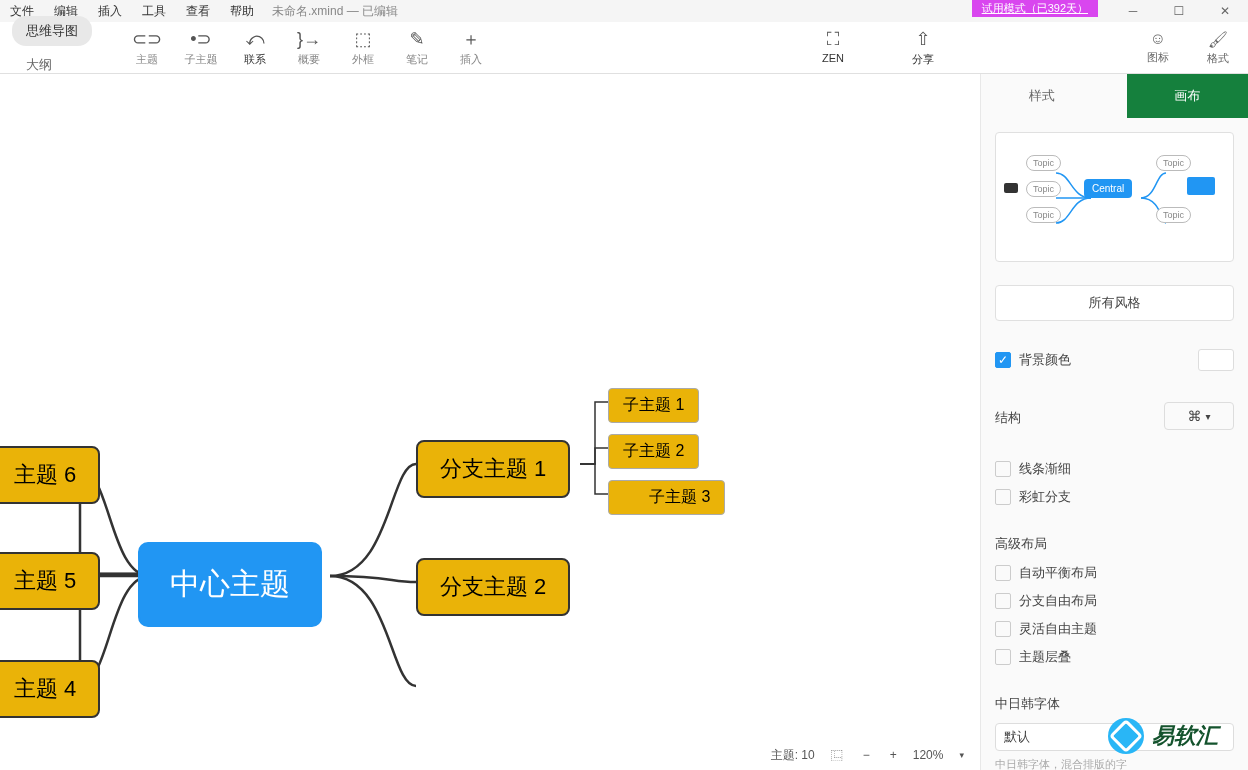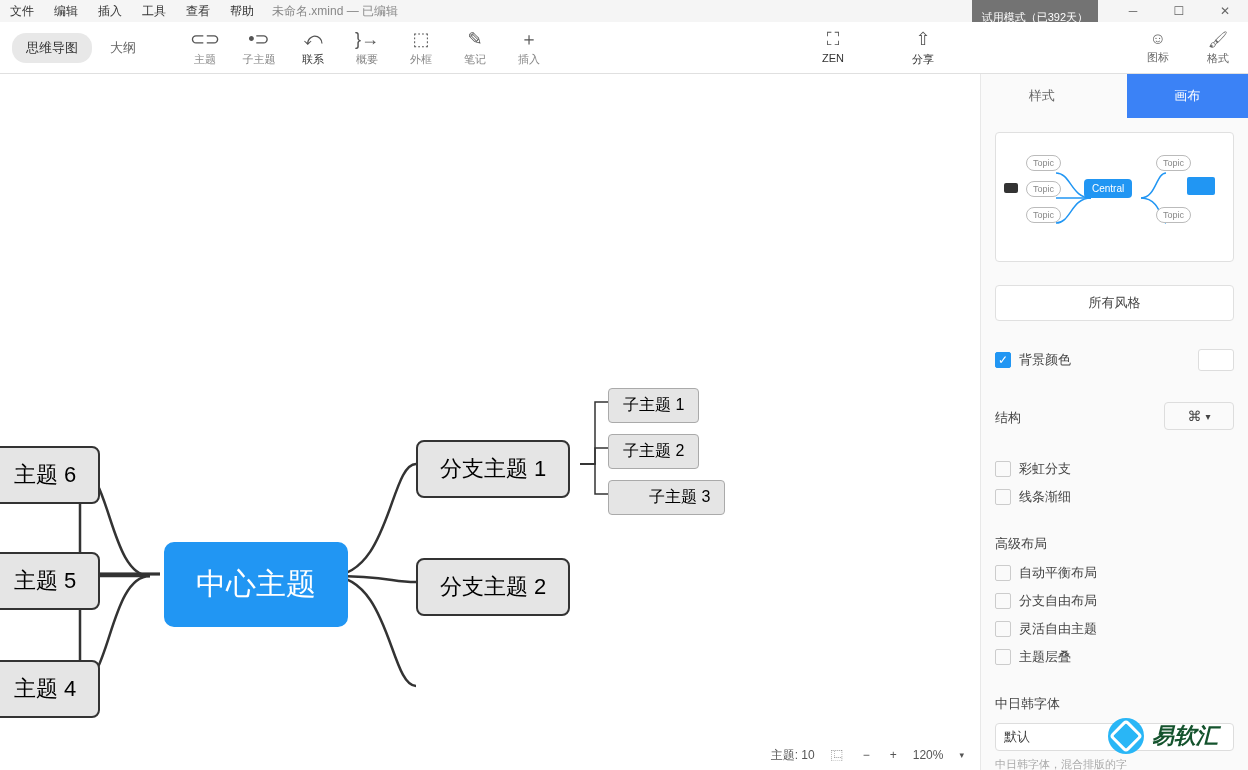--- a/index.html
+++ b/index.html
@@ -2,53 +2,53 @@
 <html><head>
 <meta charset="utf-8">
 <style>
 * { box-sizing: border-box; margin: 0; padding: 0; font-family: "Microsoft YaHei", Arial, sans-serif; }
 body { width: 1248px; height: 770px; background: #fff; overflow: hidden; position: relative; }
 
 
 .titlebar { height: 22px; background: #f5f5f5; display: flex; align-items: center; font-size: 12px; color: #333; position: relative; }
 .titlebar .menu-item { padding: 0 10px; cursor: pointer; }
 .titlebar .doc-title { color: #888; margin-left: 8px; }
-.titlebar .trial-badge { position: absolute; right: 150px; top: 0; background: #737373; color: #fff; padding: 10px 10px; font-size: 11px; text-decoration: underline; }
+.titlebar .trial-badge { position: absolute; right: 150px; top: 0; background: #d946ef; color: #fff; padding: 1px 10px; font-size: 11px; text-decoration: underline; }
 .titlebar .win-controls { position: absolute; right: 0; top: 0; display: flex; }
 .titlebar .win-btn { width: 46px; height: 22px; display: flex; align-items: center; justify-content: center; color: #666; font-size: 12px; }
 
 
 .toolbar { height: 52px; background: #fff; border-bottom: 1px solid #e0e0e0; display: flex; align-items: center; padding: 0 12px; position: relative; }
-.view-tabs { display: flex; gap: 4px; margin-right: 30px; }
+.view-tabs { display: flex; gap: 4px; margin-right: 30px; flex-direction: column; }
 .view-tab { padding: 6px 14px; border-radius: 14px; font-size: 13px; color: #666; cursor: pointer; }
 .view-tab.active { background: #e8e8e8; color: #333; font-weight: 500; }
 .tool-group { display: flex; gap: 4px; }
 .tool-btn { width: 50px; display: flex; flex-direction: column; align-items: center; gap: 2px; font-size: 11px; color: #888; cursor: pointer; padding: 4px 2px; }
 .tool-btn .icon { height: 22px; display: flex; align-items: center; justify-content: center; font-size: 18px; color: #555; }
 .tool-btn.dark .label { color: #333; }
 .toolbar-right2 { position: absolute; right: 300px; display: flex; gap: 40px; }
 
 
 .canvas { position: absolute; top: 74px; left: 0; width: 980px; height: 666px; background: #fff; overflow: hidden; }
 .canvas svg { position: absolute; top: 0; left: 0; }
-.node { position: absolute; border: 2px solid #333; border-radius: 8px; background: #e5e5e5; display: flex; align-items: center; justify-content: center; font-size: 22px; padding: 12px 22px; }
+.node { position: absolute; border: 2px solid #333; border-radius: 8px; background: #eab308; display: flex; align-items: center; justify-content: center; font-size: 22px; padding: 12px 22px; }
 .node.central { background: #2196f3; border-color: #2196f3; color: #fff; font-size: 30px; font-weight: 500; border-radius: 10px; padding: 20px 30px; }
 .node.sub { font-size: 16px; padding: 6px 14px; border-width: 1px; border-color: #aaa; border-radius: 4px; }
 .node.left { border-radius: 0 8px 8px 0; }
 
 
 .right-tabs { position: absolute; top: 22px; right: 0; width: 120px; height: 52px; display: flex; border-bottom: 1px solid #e0e0e0; background: #fff; }
 .right-tab-btn { flex: 1; display: flex; flex-direction: column; align-items: center; justify-content: center; font-size: 11px; color: #666; gap: 2px; cursor: pointer; }
 .right-tab-btn .icon { font-size: 16px; }
 
 
 .panel { position: absolute; top: 74px; right: 0; width: 268px; height: 696px; background: #fafafa; border-left: 1px solid #e8e8e8; overflow-y: hidden; }
 .panel-tabs { display: flex; height: 44px; gap: 24px; }
 .panel-tab { flex: 1; display: flex; align-items: center; justify-content: center; font-size: 13px; color: #666; cursor: pointer; }
-.panel-tab.active { background: #3b82f6; color: #fff; }
+.panel-tab.active { background: #15803d; color: #fff; }
 .panel-body { padding: 14px; font-size: 13px; color: #444; }
 .theme-preview { background: #fff; border: 1px solid #e0e0e0; border-radius: 4px; height: 130px; display: flex; align-items: center; justify-content: center; position: relative; margin-bottom: 10px; }
 .all-styles-btn { background: #fff; border: 1px solid #e0e0e0; border-radius: 4px; text-align: center; padding: 8px; margin-bottom: 20px; cursor: pointer; margin-top: 23px; }
 .panel-row { display: flex; align-items: center; justify-content: space-between; padding: 8px 0; }
 .panel-section-title { font-weight: 400; padding: 10px 0 6px; }
 .checkbox { width: 16px; height: 16px; border: 1px solid #ccc; border-radius: 2px; margin-right: 8px; display: inline-flex; align-items: center; justify-content: center; font-size: 12px; }
 .checkbox.checked { background: #2196f3; border-color: #2196f3; color: #fff; }
 .color-swatch { width: 36px; height: 22px; border: 1px solid #ddd; border-radius: 3px; background: #fff; }
 .struct-select { width: 70px; height: 28px; border: 1px solid #ddd; border-radius: 4px; display: flex; align-items: center; justify-content: center; gap: 4px; font-size: 14px; }
 .check-row { display: flex; align-items: center; padding: 5px 0; }
@@ -162,21 +162,21 @@
 
       <path d="M 330 502 C 390 502 390 390 416 390"></path>
       <path d="M 330 502 C 390 502 390 508 416 508"></path>
       <path d="M 330 502 C 390 502 390 612 416 612"></path>
 
       <path d="M 580 390 L 595 390 L 595 328 L 608 328" stroke-width="1.5"></path>
       <path d="M 580 390 L 595 390 L 595 374 L 608 374" stroke-width="1.5"></path>
       <path d="M 580 390 L 595 390 L 595 420 L 608 420" stroke-width="1.5"></path>
     </g>
   </svg>
-  <div class="node central" style="left:164px;top:468px;">中心主题</div>
+  <div class="node central" style="left:138px;top:468px;">中心主题</div>
   <div class="node" style="left:416px;top:366px;">分支主题 1</div>
   <div class="node" style="left:416px;top:484px;">分支主题 2</div>
   <div class="node left" style="left:-10px;top:372px;">主题 6</div>
   <div class="node left" style="left:-10px;top:478px;">主题 5</div>
   <div class="node left" style="left:-10px;top:586px;">主题 4</div>
   <div class="node sub" style="left:608px;top:314px;">子主题 1</div>
   <div class="node sub" style="left:608px;top:360px;">子主题 2</div>
   <div class="node sub" style="left:608px;top:406px;padding-left:40px;">子主题 3</div>
 </div>
 
@@ -219,25 +219,25 @@
       <span class="panel-section-title">结构</span>
       <div class="struct-select">
         <span>⌘</span>
         <span style="font-size:10px">▾</span>
       </div>
     </div>
 
     <div style="margin-top:14px">
       <div class="check-row">
           <span class="checkbox"></span>
-          <span>彩虹分支</span>
+          <span>线条渐细</span>
         </div>
       <div class="check-row">
           <span class="checkbox"></span>
-          <span>线条渐细</span>
+          <span>彩虹分支</span>
         </div>
     </div>
 
     <div class="panel-section-title" style="margin-top:14px">高级布局</div>
     <div class="check-row">
         <span class="checkbox"></span>
         <span>自动平衡布局</span>
       </div>
     <div class="check-row">
         <span class="checkbox"></span>

